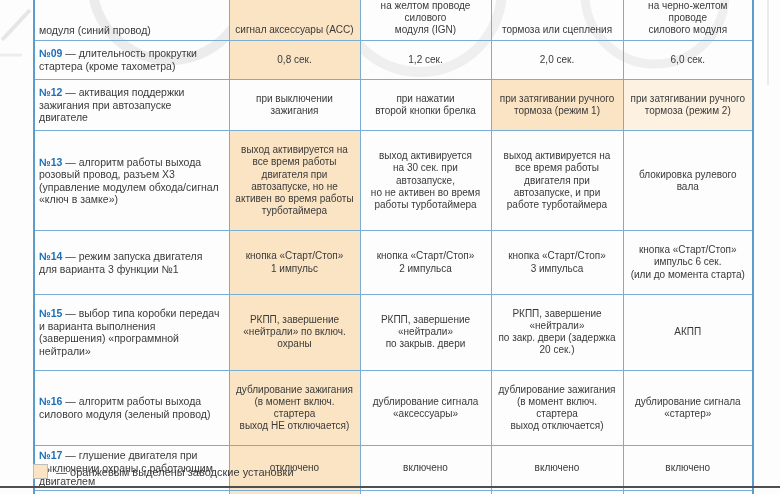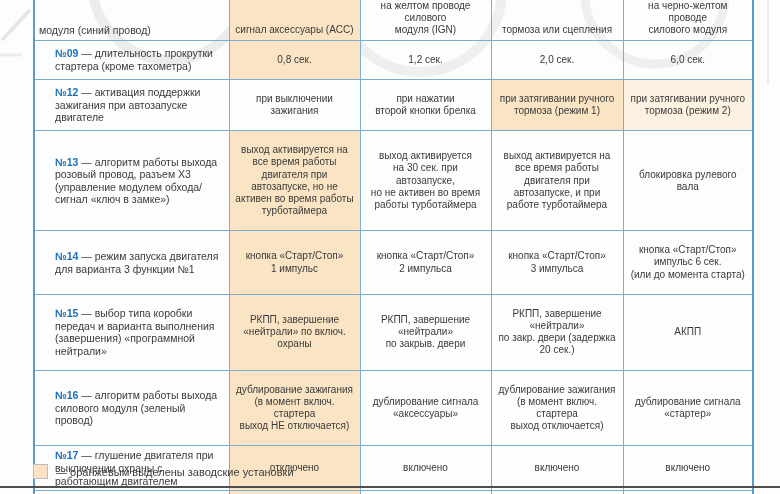--- a/index.html
+++ b/index.html
@@ -27,21 +27,21 @@
     border:1px solid var(--grid,#79aed4);
     vertical-align:middle;
     background:transparent;
   }
   tr.cut-row td{
     height:28px;max-height:28px;overflow:hidden;
     vertical-align:bottom;border-top:none;
     padding:0 4px 3px 4px;
   }
   td.label-cell{
-    text-align:left;padding:3px 6px 3px 20px;
+    text-align:left;padding:3px 6px 3px 4px;
     font-size:10.5px;line-height:1.2;color:var(--labelc,#3b3b3b);
     white-space:pre-line;
   }
   td.value-cell{
     text-align:center;padding:13px 5px;
     font-size:10px;line-height:1.22;color:var(--valuec,#3a3a3a);
     white-space:pre-line;
   }
   .num{color:var(--num,#1c6fb8);font-weight:bold;}
   td.hl1{background:var(--hl,#fae4c4);}

